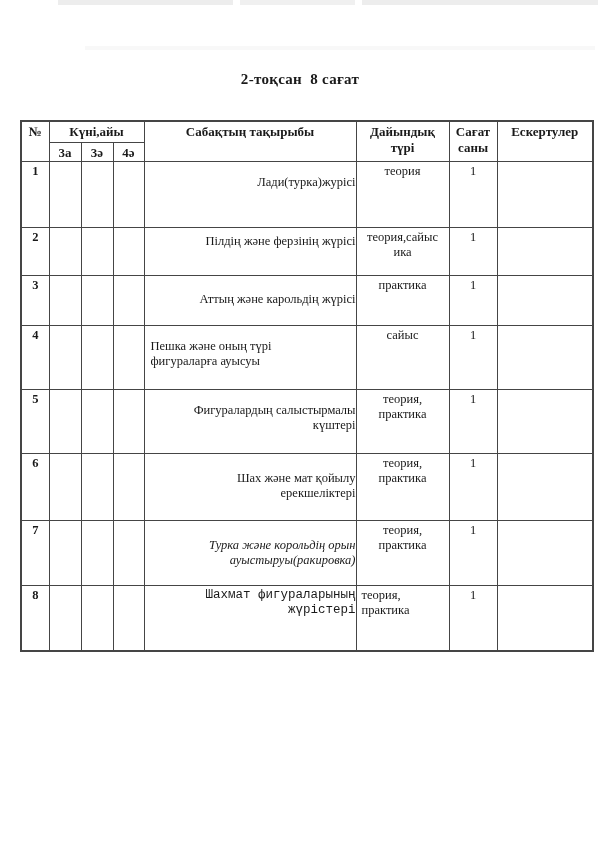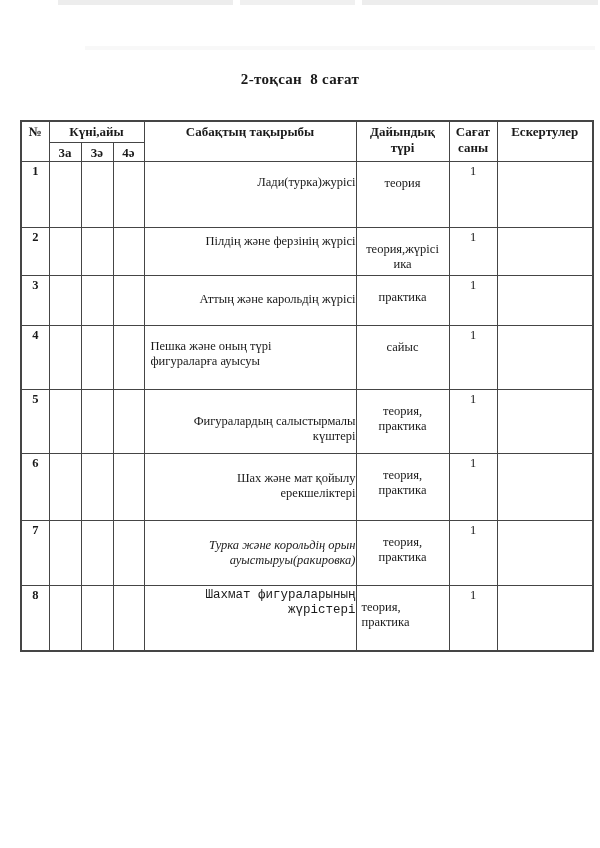--- a/index.html
+++ b/index.html
@@ -52,28 +52,28 @@
   tbody tr.r2 { height:48px; }
   tbody tr.r3 { height:50px; }
   tbody tr.r4 { height:64px; }
   tbody tr.r5 { height:64px; }
   tbody tr.r6 { height:67px; }
   tbody tr.r7 { height:65px; }
   tbody tr.r8 { height:66px; }
 
   tbody td.num   { font-weight:bold; text-align:center; padding-top:2px; }
   tbody td.topic { text-align:right; }
-  tbody td.prep  { text-align:center; padding-top:14px; }
+  tbody td.prep  { text-align:center; padding-top:2px; }
   tbody td.hours { text-align:center; padding-top:2px; }
 
   tr.r1 td.topic { padding-top:13px; }
   tr.r2 td.topic { padding-top:6px; }
   tr.r3 td.topic { text-align:right; padding-left:6px; padding-top:16px; }
   tr.r4 td.topic { text-align:left; padding-left:6px; padding-top:13px; }
-  tr.r5 td.topic { padding-top:24px; }
+  tr.r5 td.topic { padding-top:13px; }
   tr.r6 td.topic { padding-top:17px; }
   tr.r7 td.topic { text-align:right; padding-left:6px; padding-top:17px;font-style:italic; }
   tr.r8 td.topic { padding-top:2px;font-family:Liberation Mono, monospace; }
   tr.r8 td.prep  { text-align:left; padding-left:5px; }
 </style>
 </head>
 <body>
 
 <div class="page">
 
@@ -122,21 +122,21 @@
         <td class="prep">теория</td>
         <td class="hours">1</td>
         <td class="notes"></td>
       </tr>
       <tr class="r2">
         <td class="num">2</td>
         <td class="d"></td>
         <td class="d"></td>
         <td class="d"></td>
         <td class="topic">Пілдің және ферзінің  жүрісі</td>
-        <td class="prep">теория,жүрісі
+        <td class="prep">теория,сайыс
 ика</td>
         <td class="hours">1</td>
         <td class="notes"></td>
       </tr>
       <tr class="r3">
         <td class="num">3</td>
         <td class="d"></td>
         <td class="d"></td>
         <td class="d"></td>
         <td class="topic">Аттың және карольдің жүрісі</td>

